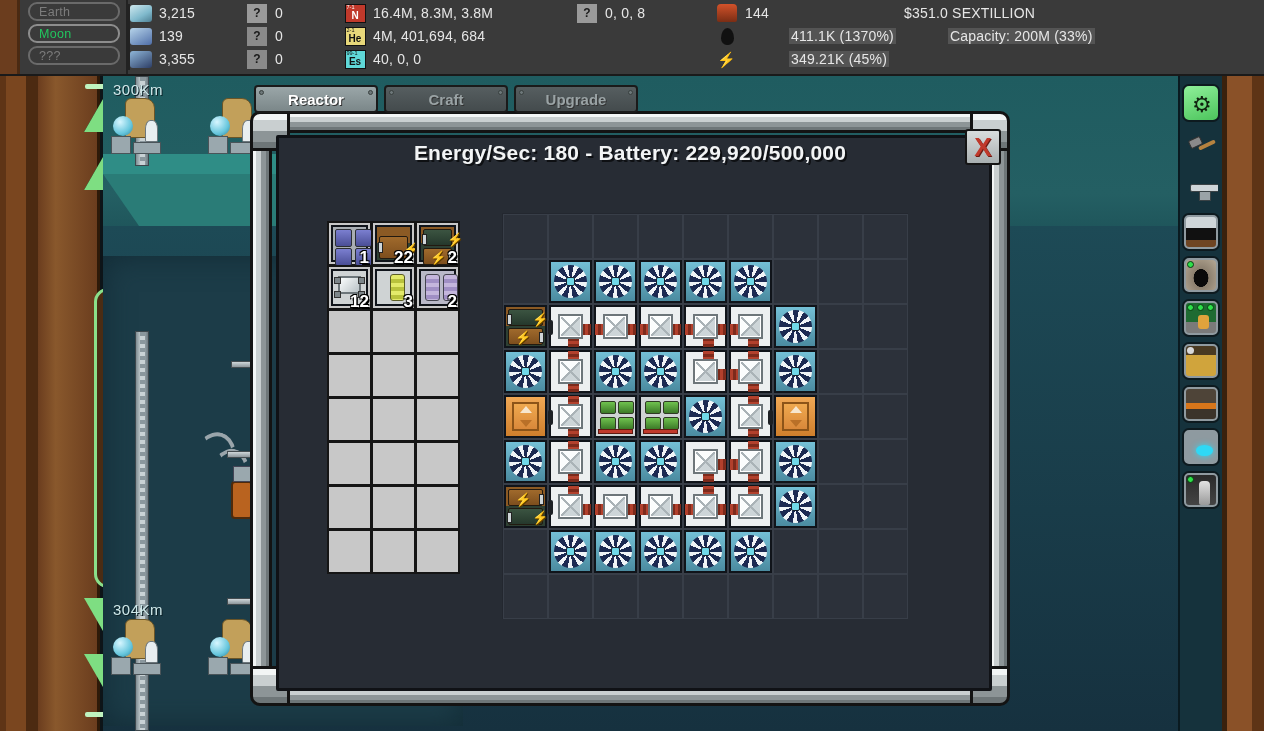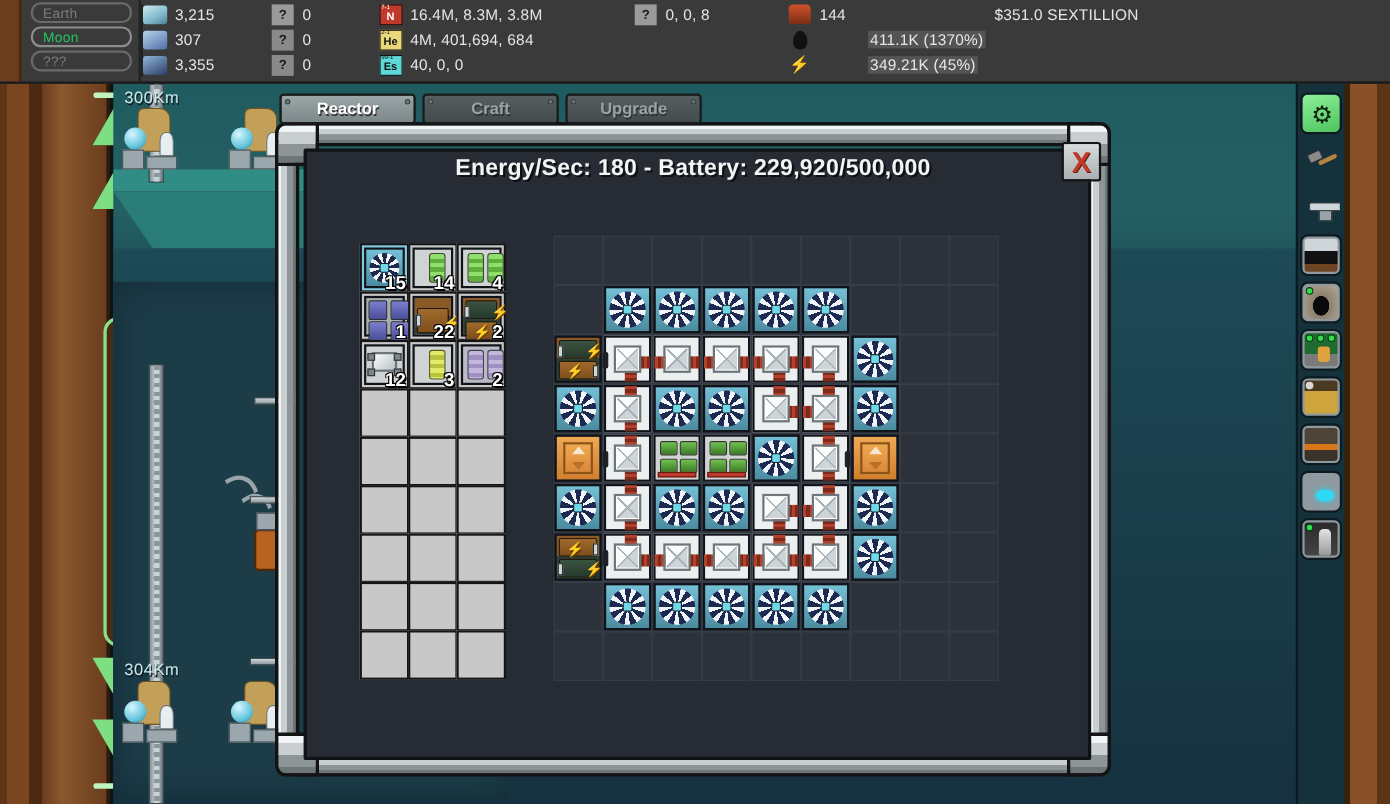--- a/index.html
+++ b/index.html
@@ -328,21 +328,21 @@
     <div class="res-row">
         <div class="res-ico">
           <div class="ore crys"></div>
         </div>
         <div class="res-val">3,215</div>
       </div>
     <div class="res-row">
         <div class="res-ico">
           <div class="ore blue"></div>
         </div>
-        <div class="res-val">307</div>
+        <div class="res-val">139</div>
       </div>
     <div class="res-row">
         <div class="res-ico">
           <div class="ore dblue"></div>
         </div>
         <div class="res-val">3,355</div>
       </div>
   </div>
 
   <div class="res-group" style="width:98px">
@@ -422,20 +422,23 @@
         <div class="res-ico">
           <span class="bolt">⚡</span>
         </div>
         <div class="res-val hl">349.21K (45%)</div>
       </div>
   </div>
 
   <div class="res-group" style="flex:1;padding-left:18px">
     <div class="res-row">
         <div class="res-val">$351.0 SEXTILLION</div>
+      </div>
+    <div class="res-row">
+        <div class="res-val hl">Capacity: 200M (33%)</div>
       </div>
   </div>
 </div>
 
 <div id="world">
   <div id="wood-left"></div>
 
   <div id="shaft">
     <div class="cap-line" style="top:8px"></div>
     <div class="arrow up" style="top:16px">
@@ -599,42 +602,20 @@
     <div class="pipe" style="left:720px; top:555px;width:40px;  height:40px; border-radius:0 0 10px 0;"></div>
 
     <div id="panel"></div>
 
     <div id="paneltitle">Energy/Sec: 180 - Battery: 229,920/500,000</div>
 
     <div id="closebtn">X</div>
 
     <div id="palette">
         <div class="prow">
-          <div class="pcell sel">
-            <div class="art c-fan">
-              <div class="blades"></div>
-              <div class="hub"></div>
-            </div>
-            <span class="cnt">15</span>
-          </div>
-          <div class="pcell">
-            <div class="art c-fuel">
-              <div class="rod" style="left:13px"></div>
-            </div>
-            <span class="cnt">14</span>
-          </div>
-          <div class="pcell">
-            <div class="art c-fuel">
-              <div class="rod" style="left:4px"></div>
-              <div class="rod" style="left:22px"></div>
-            </div>
-            <span class="cnt">4</span>
-          </div>
-        </div>
-        <div class="prow">
           <div class="pcell">
             <div class="art c-batt">
               <div class="cellq" style="left:2px;top:2px"></div>
               <div class="cellq" style="left:22px;top:2px"></div>
               <div class="cellq" style="left:2px;top:21px"></div>
               <div class="cellq" style="left:22px;top:21px"></div>
             </div>
             <span class="cnt">1</span>
           </div>
           <div class="pcell">

